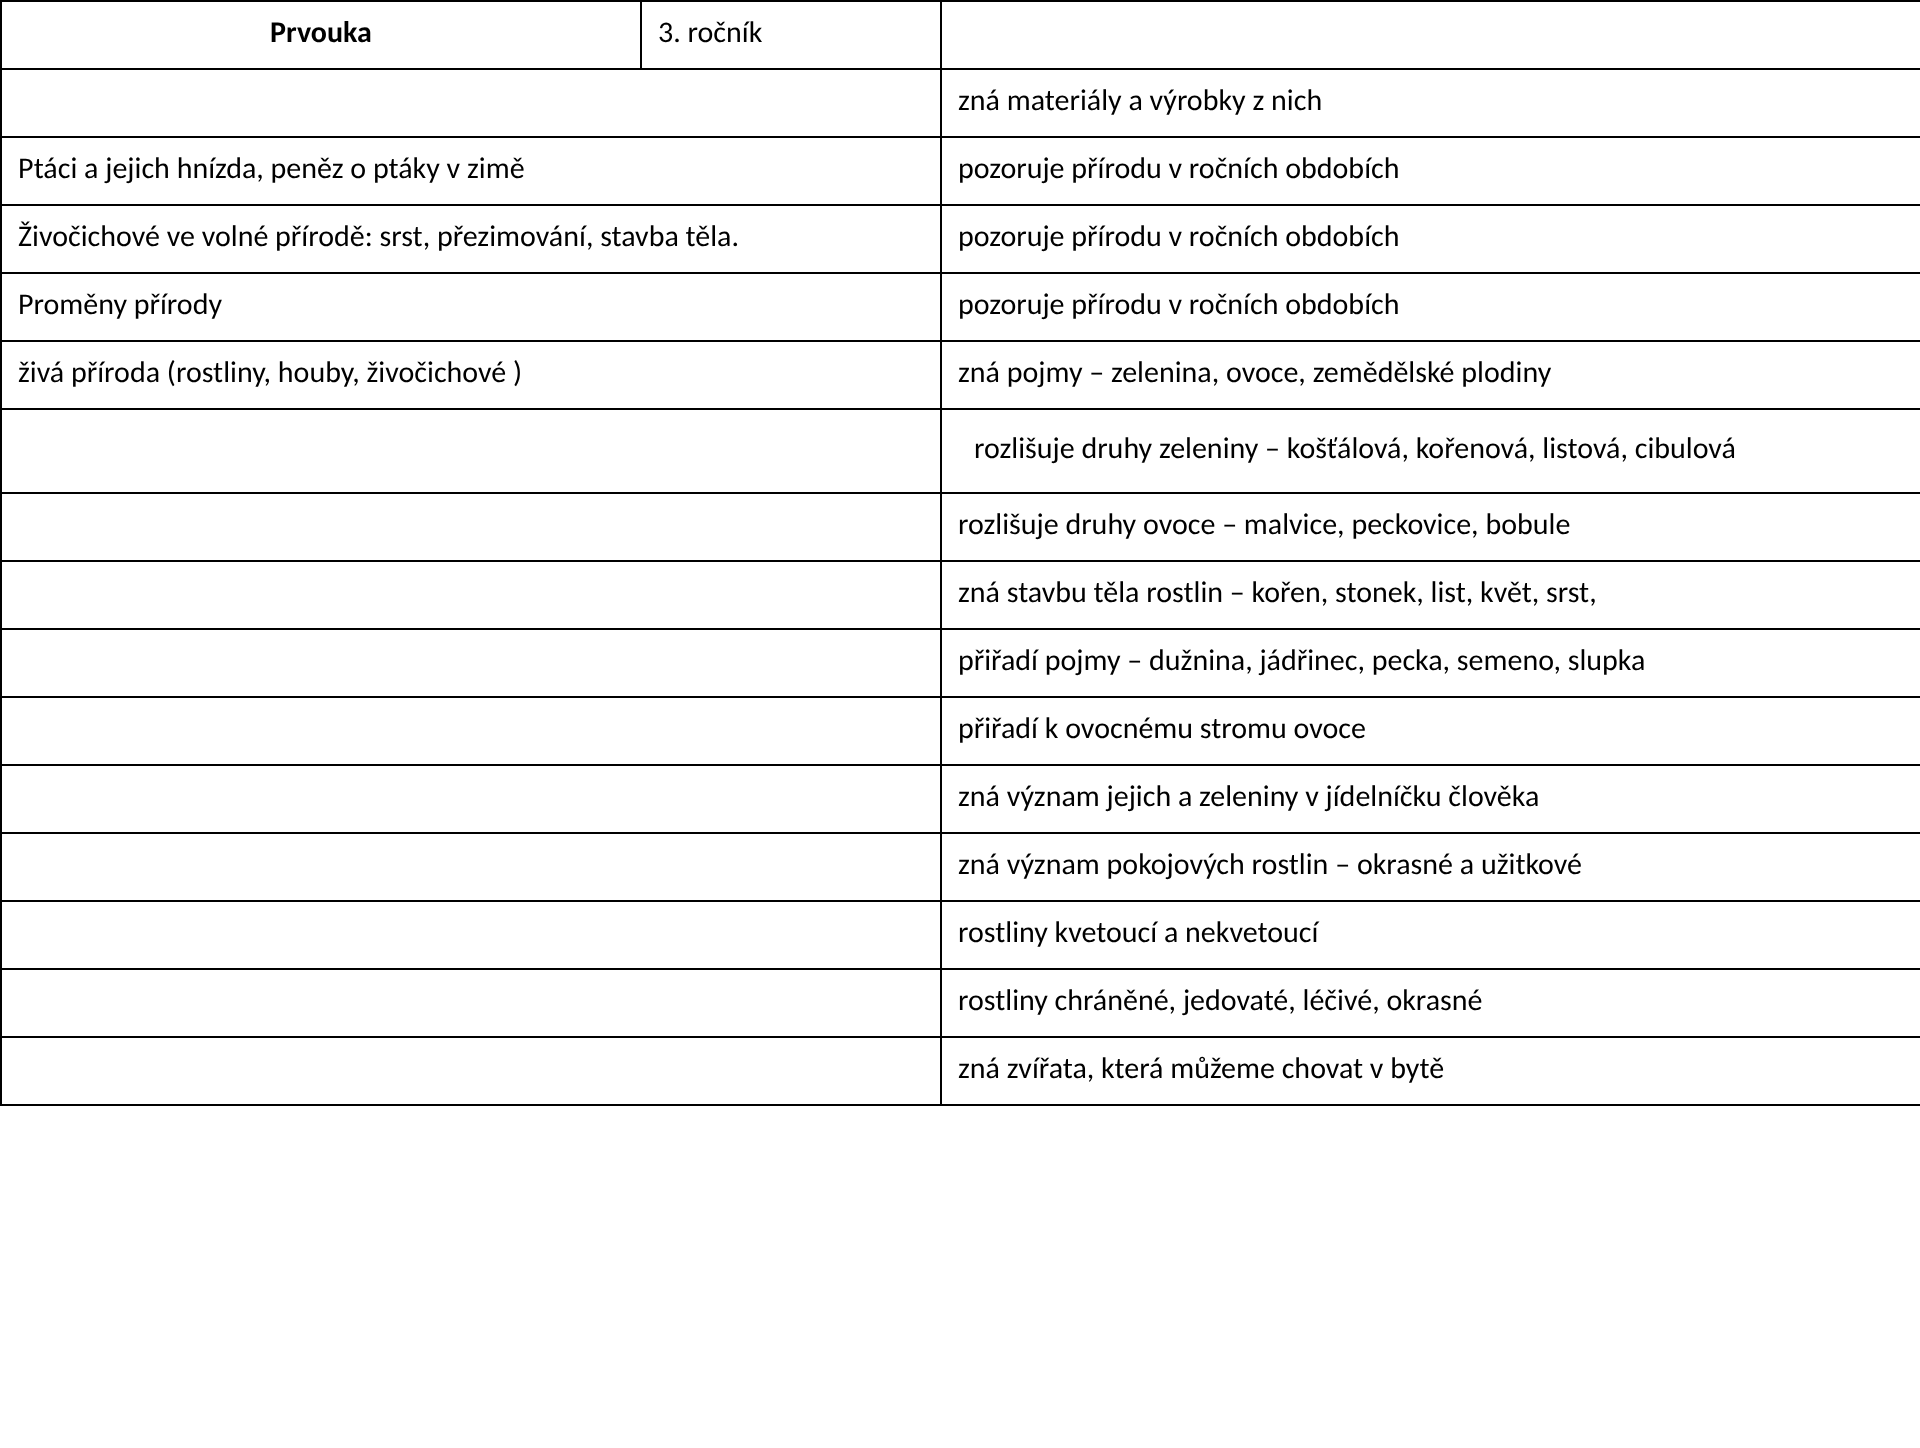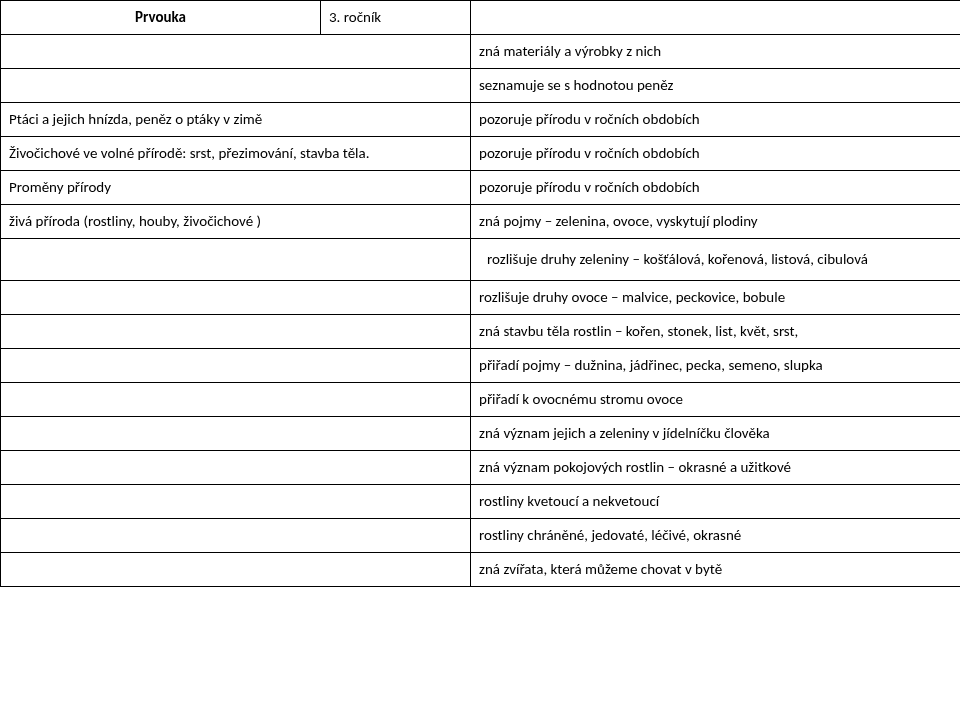--- a/index.html
+++ b/index.html
@@ -54,38 +54,34 @@
     <tr>
       <td class="header-left">Prvouka</td>
       <td class="header-mid">3. ročník</td>
       <td></td>
     </tr>
   <tr>
         <td colspan="2"></td>
         <td>zná materiály a výrobky z nich</td>
       </tr>
       <tr>
-        <td colspan="2"></td>
-        <td>seznamuje se s hodnotou peněz</td>
-      </tr>
-      <tr>
         <td colspan="2">Ptáci a jejich hnízda, peněz o ptáky v zimě</td>
         <td>pozoruje přírodu v ročních obdobích</td>
       </tr>
       <tr>
         <td colspan="2">Živočichové ve volné přírodě: srst, přezimování, stavba těla.</td>
         <td>pozoruje přírodu v ročních obdobích</td>
       </tr>
       <tr>
         <td colspan="2">Proměny přírody</td>
         <td>pozoruje přírodu v ročních obdobích</td>
       </tr>
       <tr>
         <td colspan="2">živá příroda (rostliny, houby, živočichové )</td>
-        <td>zná pojmy – zelenina, ovoce, vyskytují plodiny</td>
+        <td>zná pojmy – zelenina, ovoce, zemědělské plodiny</td>
       </tr>
       <tr>
         <td colspan="2"></td>
         <td class="wrap-multiline justify">rozlišuje druhy zeleniny – košťálová, kořenová, listová, cibulová</td>
       </tr>
       <tr>
         <td colspan="2"></td>
         <td>rozlišuje druhy ovoce – malvice, peckovice, bobule</td>
       </tr>
       <tr>

